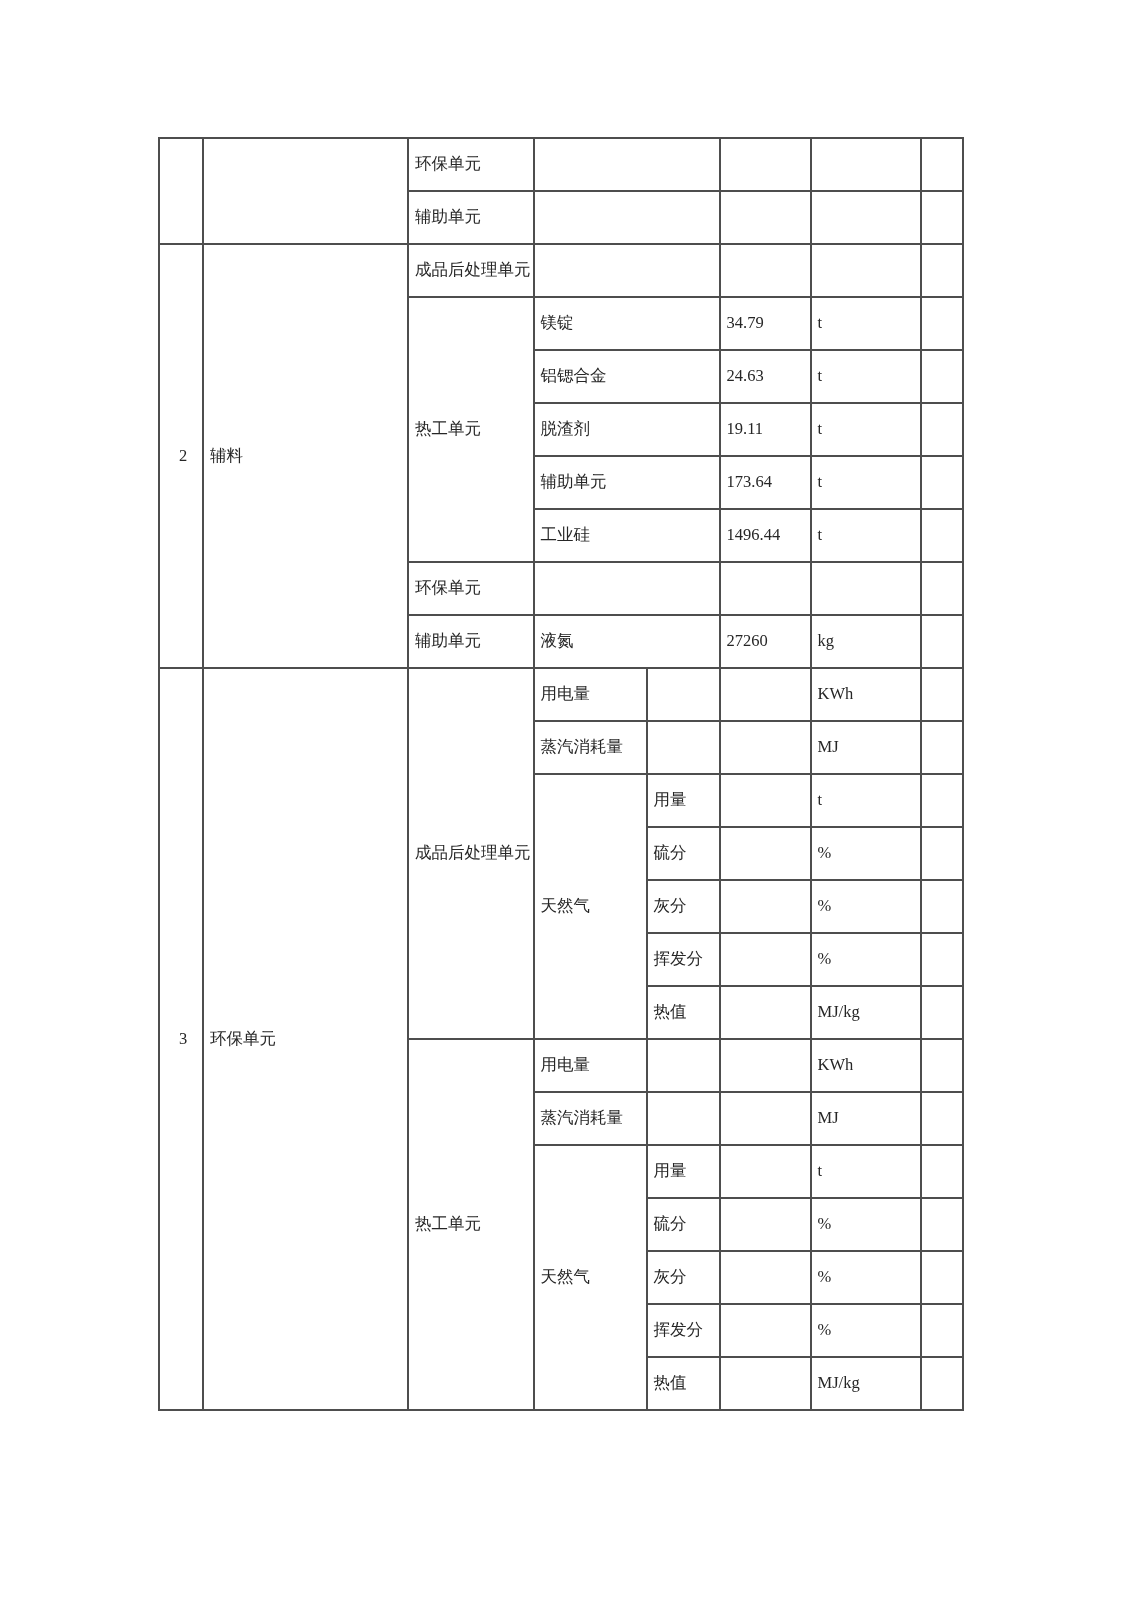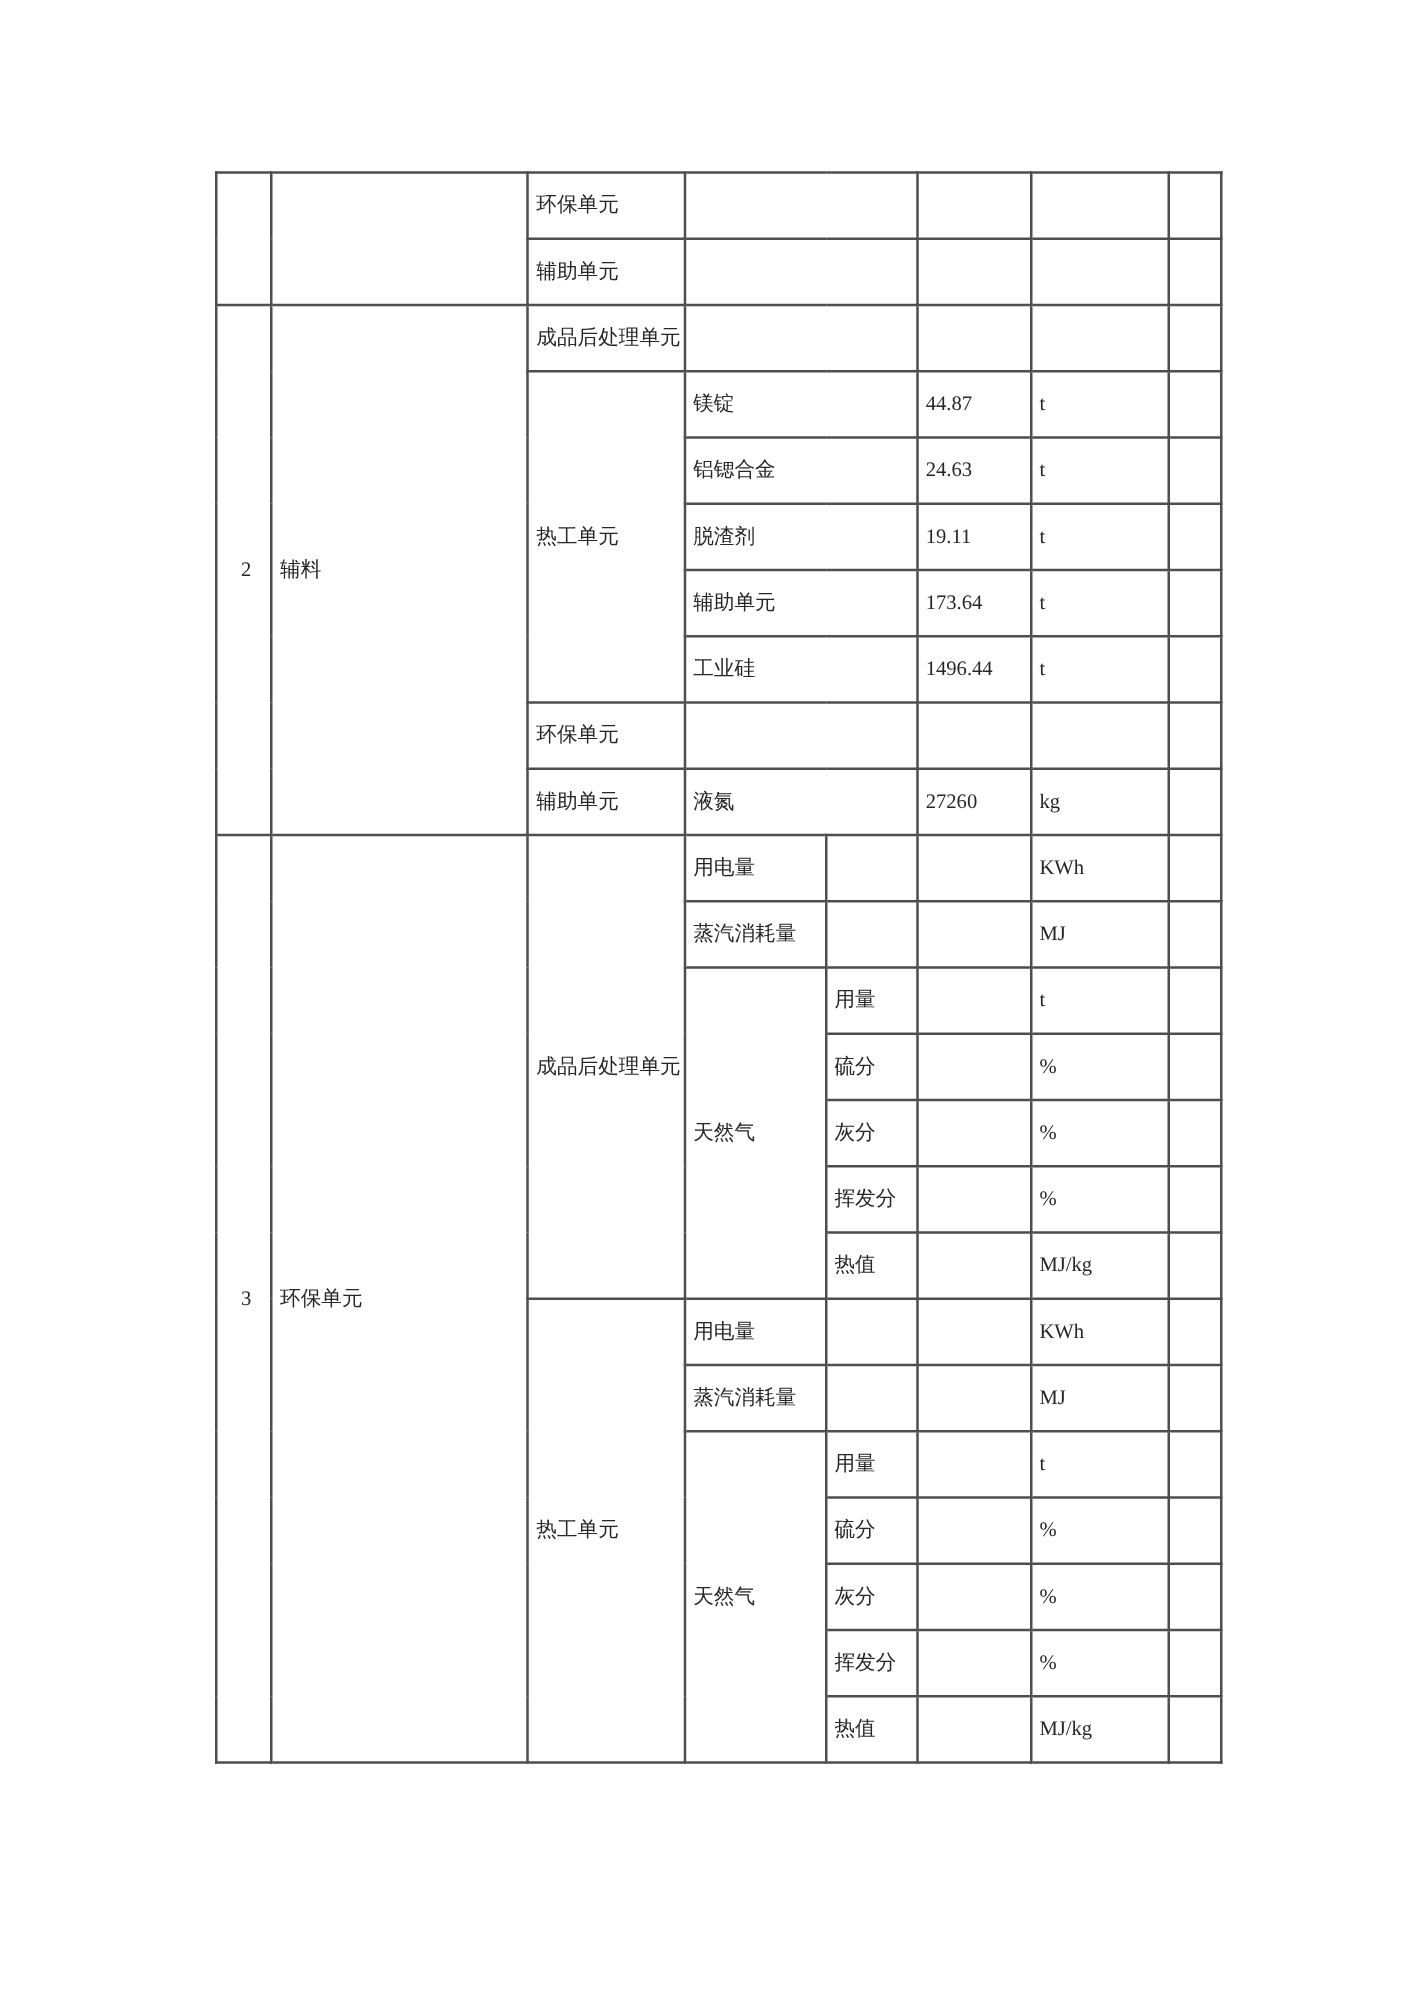--- a/index.html
+++ b/index.html
@@ -1,21 +1,21 @@
 <!DOCTYPE html>
 <html><head>
 <meta charset="utf-8">
 <style>
   html,body{margin:0;padding:0;}
   body{
     width:1131px;height:1600px;background:#ffffff;position:relative;
     font-family:"Liberation Serif","DejaVu Serif",serif;
     color:#262626;
   }
-  .sheet{position:absolute;left:172px;top:137px;border-radius:31px;}
+  .sheet{position:absolute;left:158px;top:137px;border-radius:31px;}
   table.grid{
     border-collapse:collapse;table-layout:fixed;
     border:2px solid #4e4e4e;
   }
   table.grid td{
     border:2px solid #4e4e4e;
     font-size:16.5px;
     line-height:1.1;
     padding:0 2px 0 6px;
     vertical-align:middle;
@@ -64,21 +64,21 @@
       <td rowspan="8">辅料</td>
       <td>成品后处理单元</td>
       <td colspan="2"></td>
       <td></td>
       <td></td>
       <td></td>
     </tr>
     <tr>
       <td rowspan="5">热工单元</td>
       <td colspan="2">镁锭</td>
-      <td>44.87</td>
+      <td>34.79</td>
       <td>t</td>
       <td></td>
     </tr>
     <tr>
       <td colspan="2">铝锶合金</td>
       <td>24.63</td>
       <td>t</td>
       <td></td>
     </tr>
     <tr>

